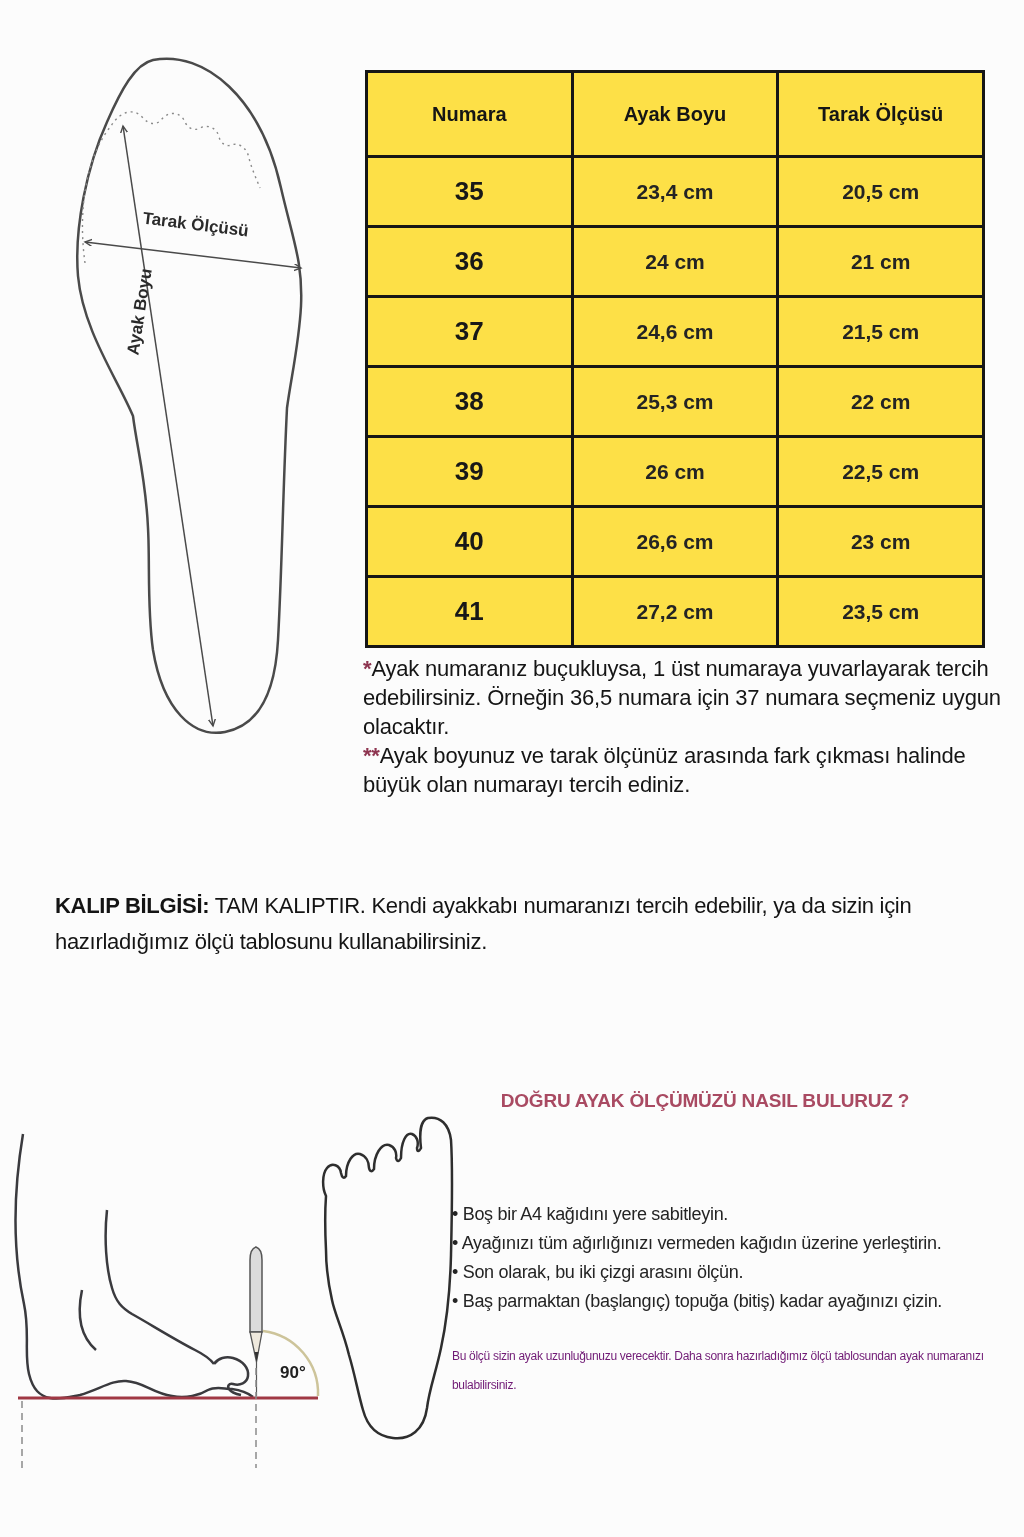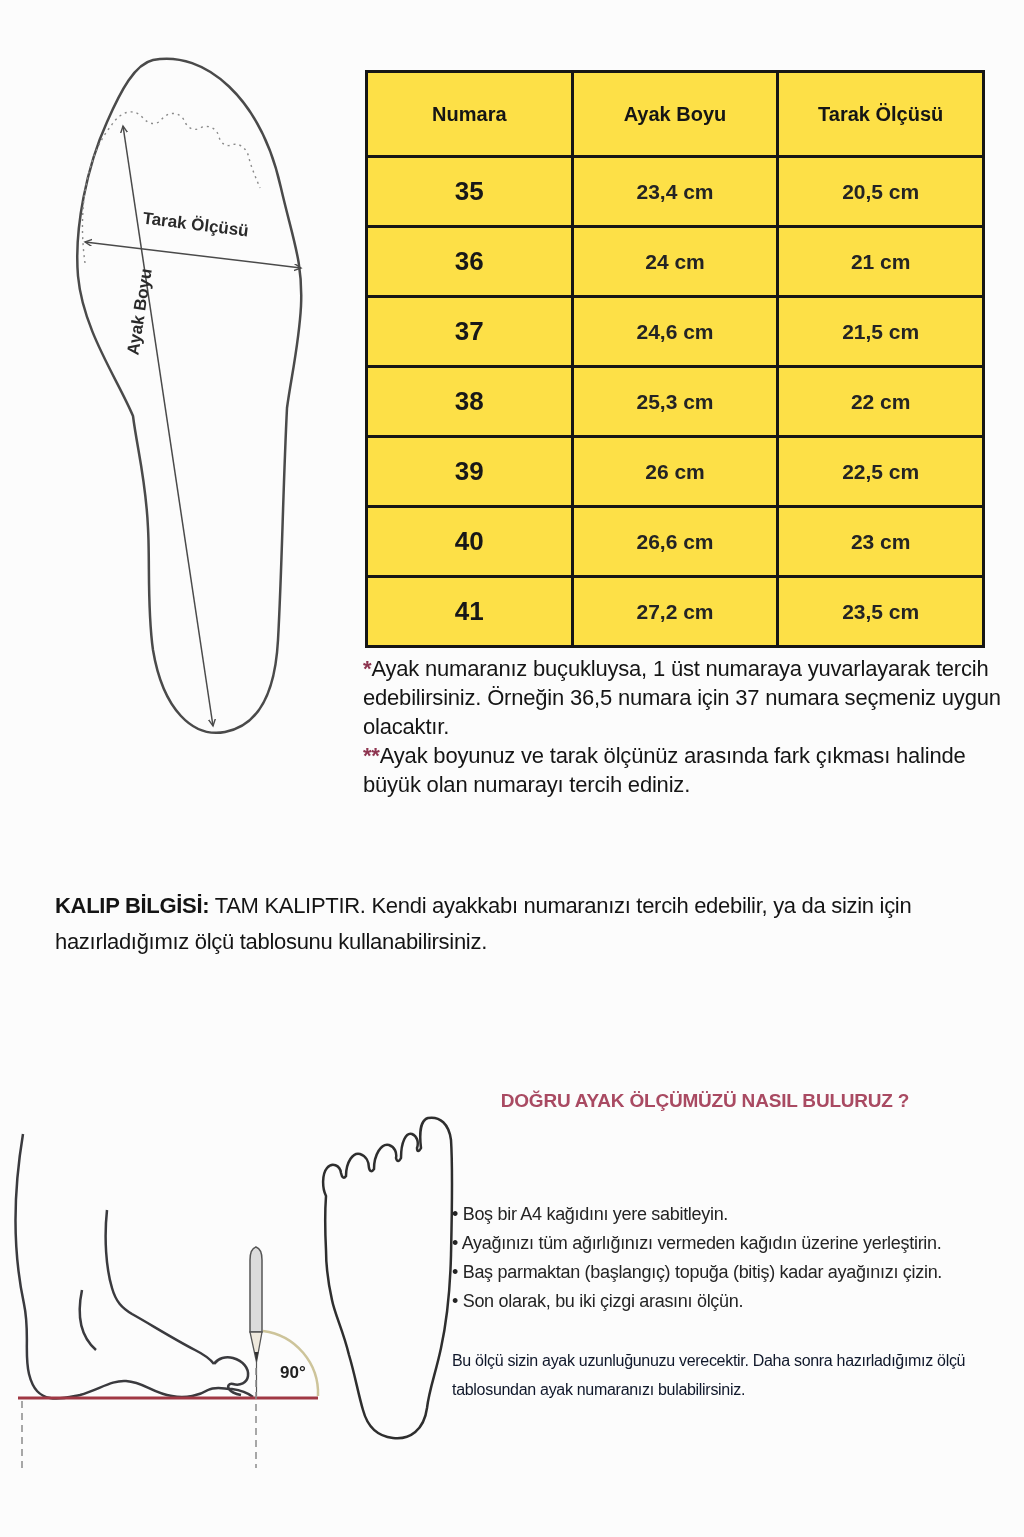--- a/index.html
+++ b/index.html
@@ -45,21 +45,21 @@
     color:#a94a62;
   }
   .bullets{
     position:absolute;left:452px;top:1200px;width:492px;
     font-size:18px;line-height:29px;letter-spacing:-0.3px;color:#242424;
   }
   .bullet-line{white-space:nowrap;}
   .bullet-line::before{content:"• ";}
   .closing{
     position:absolute;left:452px;top:1330px;width:566px;
-    font-size:16px;line-height:29px;letter-spacing:-0.3px;color:#0f172a;
+    font-size:12px;line-height:29px;letter-spacing:-0.3px;color:#701a75;
   }
 
   .insole-svg{position:absolute;left:65px;top:48px;}
   .sidefoot-svg{position:absolute;left:0px;top:1118px;}
   .footprint-svg{position:absolute;left:315px;top:1110px;}
 </style>
 </head>
 <body>
 
 <div class="page">
@@ -230,20 +230,20 @@
              C 102 42 104 42 106 38
              C 104 22 106 10 113 8 Z" fill="none" stroke="#2e2e2e" stroke-width="2.5"></path>
   </svg>
 
   <div class="bullets">
 
       <div class="bullet-line">Boş bir A4 kağıdını yere sabitleyin.</div>
 
       <div class="bullet-line">Ayağınızı tüm ağırlığınızı vermeden kağıdın üzerine yerleştirin.</div>
 
+      <div class="bullet-line">Son olarak, bu iki çizgi arasını ölçün.</div>
+
       <div class="bullet-line">Baş parmaktan (başlangıç) topuğa (bitiş) kadar ayağınızı çizin.</div>
-
-      <div class="bullet-line">Son olarak, bu iki çizgi arasını ölçün.</div>
     </div>
 
   <p class="closing">Bu ölçü sizin ayak uzunluğunuzu verecektir.  Daha sonra hazırladığımız ölçü tablosundan ayak numaranızı bulabilirsiniz.</p>
 
 </div>
 
 </body></html>

